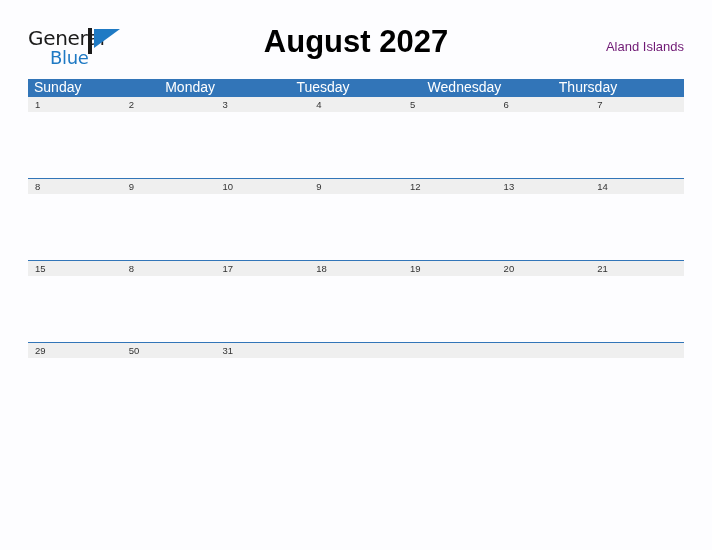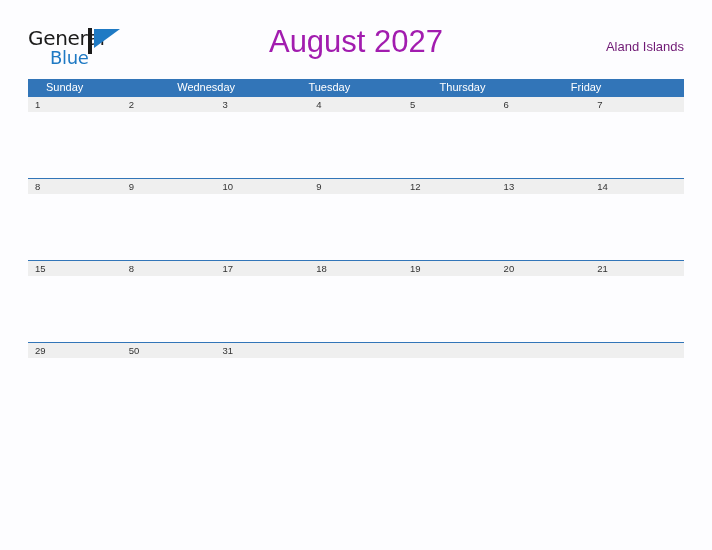--- a/index.html
+++ b/index.html
@@ -66,22 +66,22 @@
     height: 26px;
   }
 
   .cal-title {
     position: absolute;
     left: 0;
     right: 0;
     top: 0;
     text-align: center;
     font-size: 31px;
-    font-weight: 400;
-    color: #a21caf;
+    font-weight: 700;
+    color: #000000;
     font-family: "Liberation Sans", sans-serif;
     letter-spacing: 0px;
     white-space: nowrap;
   }
 
   .region-label {
     position: absolute;
     right: 0;
     top: 15px;
     font-size: 13px;
@@ -100,23 +100,23 @@
 
   .weekday-row {
     display: flex;
     width: 100%;
     background: #3275b8;
     height: 17px;
   }
   .weekday-cell {
     flex: 1 1 0;
     color: #ffffff;
-    font-size: 11px;
+    font-size: 14px;
     line-height: 17px;
-    padding-left: 18px;
+    padding-left: 6px;
     white-space: nowrap;
     overflow: hidden;
   }
 
   .week-row {
     width: 100%;
     border-top: 1px solid #3275b8;
   }
   .week-row:first-of-type {
     border-top: none;
@@ -162,24 +162,24 @@
 
     <div class="cal-title">August 2027</div>
 
     <div class="region-label">Aland Islands</div>
   </div>
 
   <div class="calendar">
 
     <div class="weekday-row">
       <div class="weekday-cell">Sunday</div>
+      <div class="weekday-cell">Monday</div>
+      <div class="weekday-cell">Tuesday</div>
       <div class="weekday-cell">Wednesday</div>
-      <div class="weekday-cell">Tuesday</div>
       <div class="weekday-cell">Thursday</div>
-      <div class="weekday-cell">Friday</div>
     </div>
 
     <div class="week-row">
       <div class="week-band">
         <div class="day-cell">1</div>
         <div class="day-cell">2</div>
         <div class="day-cell">3</div>
         <div class="day-cell">4</div>
         <div class="day-cell">5</div>
         <div class="day-cell">6</div>

